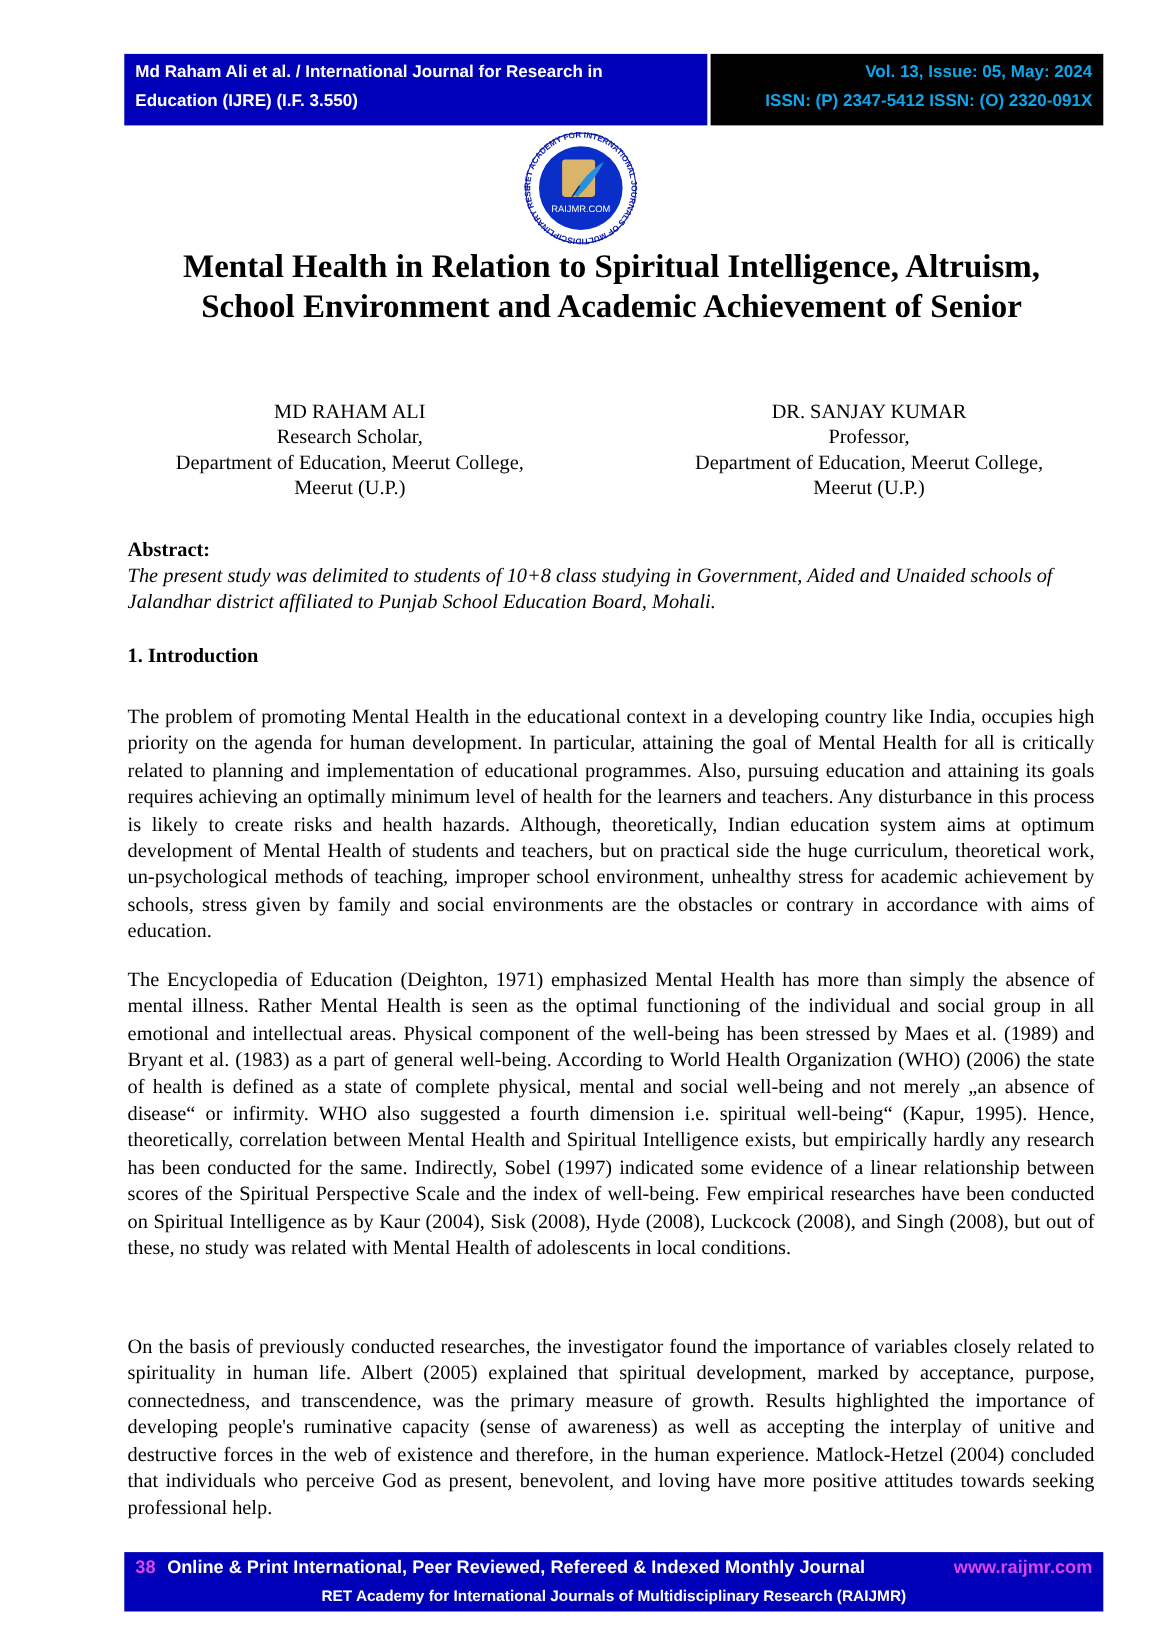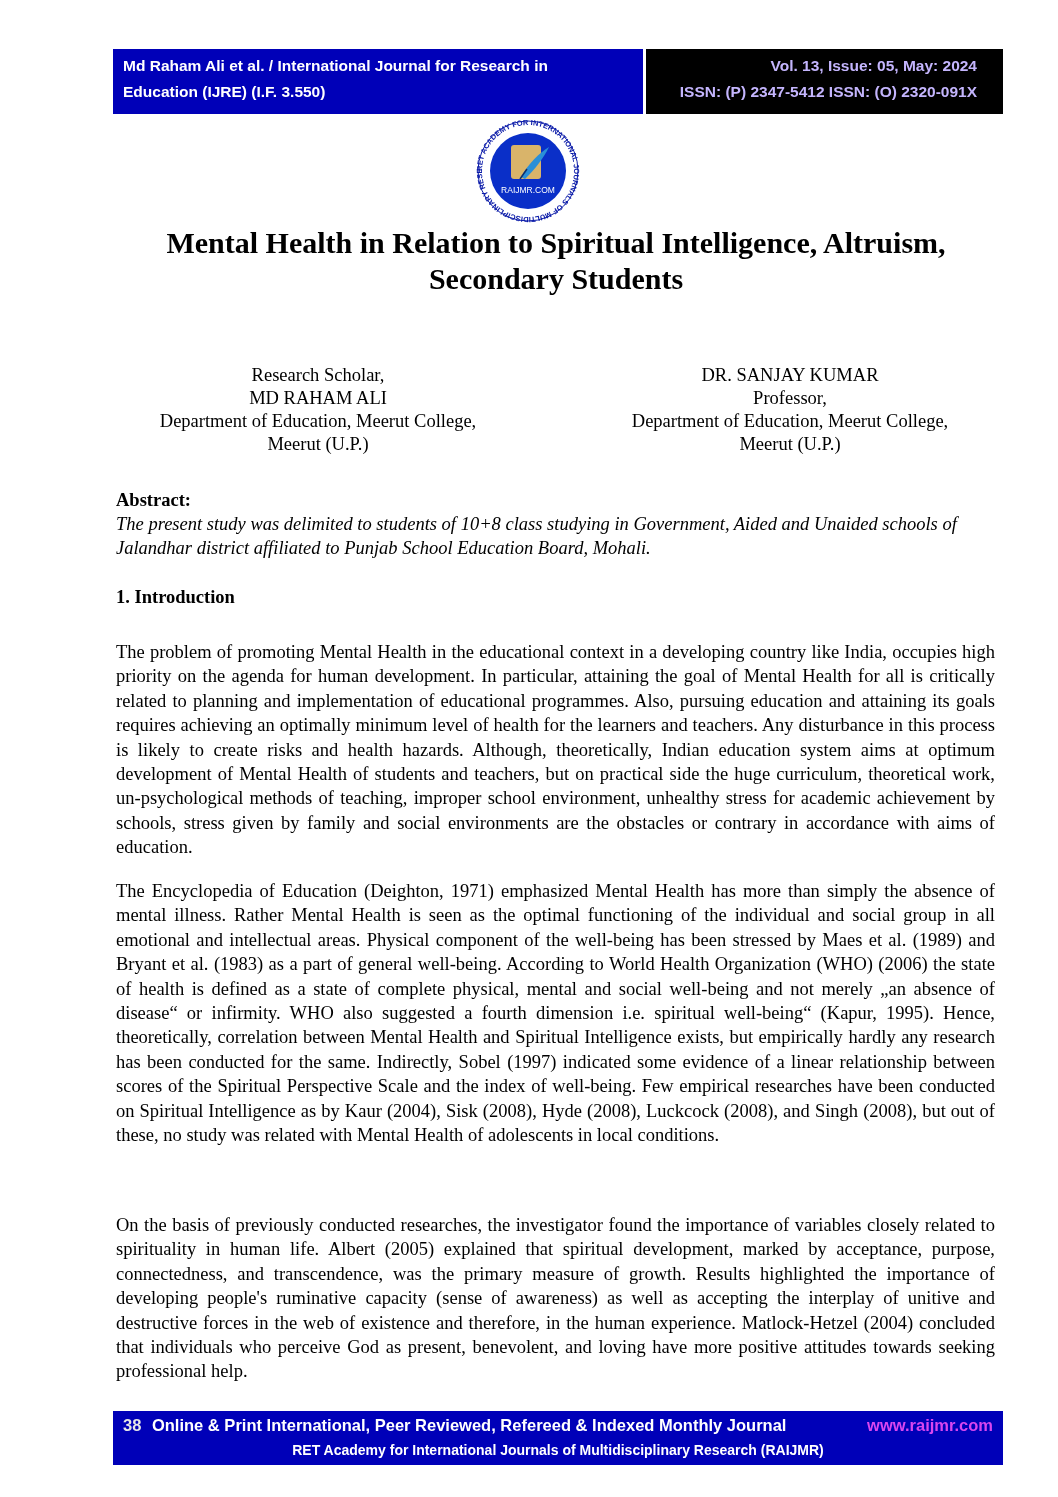--- a/index.html
+++ b/index.html
@@ -8,22 +8,22 @@
       font-family: "Liberation Serif", serif; color: #000;
     }
     .header-left {
       position: absolute; left: 113px; top: 49px; width: 530px; height: 65px;
       background: #0000b8; color: #fff; box-sizing: border-box;
       padding: 4px 3px 0 10px;
       font-family: "Liberation Sans", sans-serif; font-weight: bold; font-size: 15.5px; line-height: 26px;
     }
     .header-right {
       position: absolute; left: 646px; top: 49px; width: 357px; height: 65px;
-      background: #000; color: #c4b5fd; box-sizing: border-box;
-      padding: 4px 26px 0 0; text-align: right;
+      background: #000; color: #0ea5e9; box-sizing: border-box;
+      padding: 4px 10px 0 0; text-align: right;
       font-family: "Liberation Sans", sans-serif; font-weight: bold; font-size: 15.5px; line-height: 26px;
     }
     .logo {
       position: absolute; left: 473px; top: 119px; width: 110px; height: 104px;
     }
     .title {
       position: absolute; left: 110px; top: 225px; width: 892px; text-align: center;
       font-weight: bold; font-size: 30px; line-height: 36px;
     }
     .author {
@@ -40,21 +40,21 @@
     .intro-h { top: 585px; font-weight: bold; }
     .para1 { top: 640px; }
     .para2 { top: 879px; }
     .para3 { top: 1213px; }
     .footer {
       position: absolute; left: 113px; top: 1411px; width: 890px; height: 54px;
       background: #0000b8; color: #fff; box-sizing: border-box;
       font-family: "Liberation Sans", sans-serif; font-weight: bold;
     }
     .footer-line1 { position: absolute; left: 10px; top: 2px; right: 10px; font-size: 16.5px; line-height: 24px; }
-    .footer-num { color: #e5e5e5; margin-right: 6px; }
+    .footer-num { color: #d946ef; margin-right: 6px; }
     .footer-url { color: #d946ef; position: absolute; right: 0; top: 0; }
     .footer-line2 { position: absolute; left: 0; right: 0; top: 29px; text-align: center; font-size: 14px; line-height: 20px; }
   </style>
 </head>
 <body>
 
 <div class="header-left">
   <div>Md Raham Ali et al. / International Journal for Research in</div>
   <div>Education (IJRE) (I.F. 3.550)</div>
 </div>
@@ -75,26 +75,26 @@
     <circle cx="55" cy="52" r="38" fill="#0a2fc8"></circle>
     <rect x="38" y="26" width="30" height="34" rx="3" fill="#d9b46a"></rect>
     <path d="M48,58 C55,45 66,34 76,28 C70,40 62,50 52,60 Z" fill="#2a8fd8"></path>
     <path d="M47,60 L54,50" stroke="#10306a" stroke-width="1.5"></path>
     <text x="55" y="74" text-anchor="middle" font-family="Liberation Sans, sans-serif" font-size="8.5" fill="#ffffff">RAIJMR.COM</text>
   </svg>
 </div>
 
 <div class="title">
   <div>Mental Health in Relation to Spiritual Intelligence, Altruism,</div>
-  <div>Secondary Students</div>
+  <div>School Environment and Academic Achievement of Senior</div>
 </div>
 
 <div class="author a1">
+  <div>MD RAHAM ALI</div>
   <div>Research Scholar,</div>
-  <div>MD RAHAM ALI</div>
   <div>Department of Education, Meerut College,</div>
   <div>Meerut (U.P.)</div>
 </div>
 <div class="author a2">
   <div>DR. SANJAY KUMAR</div>
   <div>Professor,</div>
   <div>Department of Education, Meerut College,</div>
   <div>Meerut (U.P.)</div>
 </div>
 

